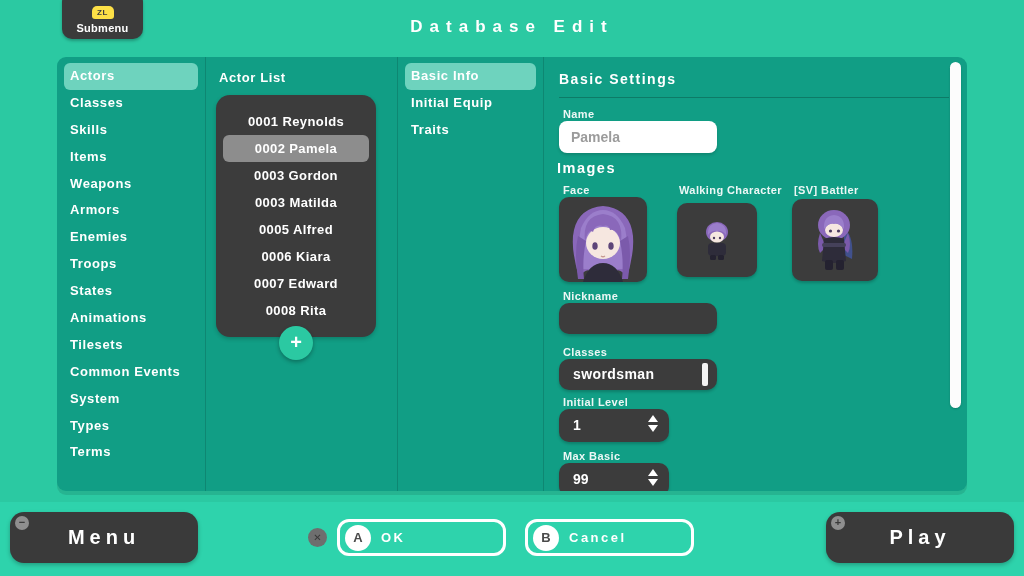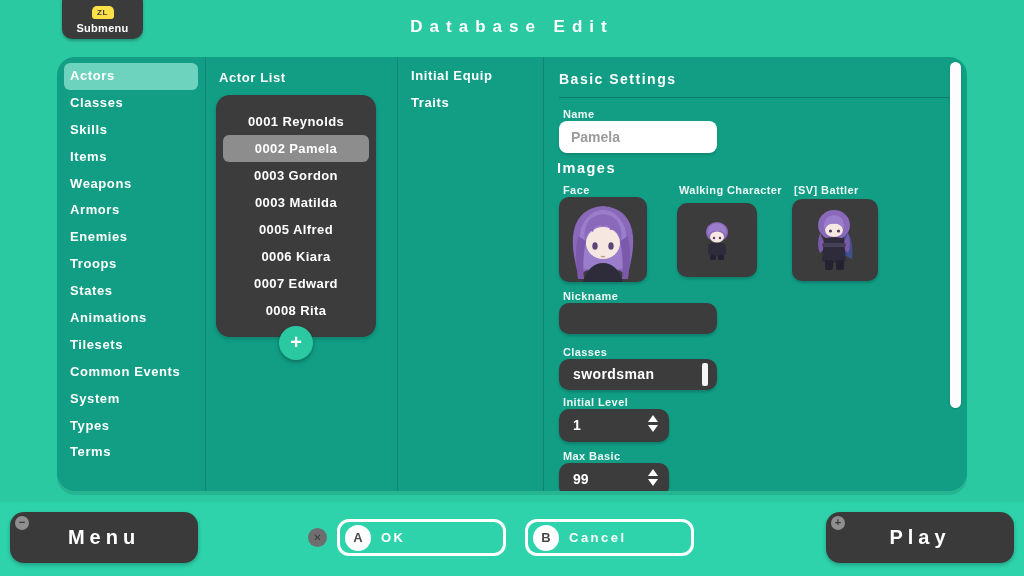--- a/index.html
+++ b/index.html
@@ -14,21 +14,21 @@
     background:#3b3b3b; border-radius:10px; box-shadow:0 2px 3px rgba(0,0,0,.25);
     display:flex; flex-direction:column; align-items:center; justify-content:flex-end; padding-bottom:5px; }
   .zl-badge { width:22px; height:13px; background:#fde047; border-radius:5px 5px 3px 3px;
     color:#3b3b3b; font-size:8px; line-height:13px; text-align:center; letter-spacing:.5px; margin-bottom:3px; }
   .submenu-label { color:#fff; font-size:11px; letter-spacing:.3px; }
   .page-title { position:absolute; left:0; top:17px; width:1024px; text-align:center;
     color:#fff; font-size:17px; letter-spacing:7px; }
 
   
   .panel { position:absolute; left:57px; top:57px; width:910px; height:434px;
-    background:#119e85; border-radius:18px; overflow:hidden; box-shadow:0 4px 0 rgba(0,0,0,.10); }
+    background:#119e85; border-radius:9px; overflow:hidden; box-shadow:0 4px 0 rgba(0,0,0,.10); }
   .col { position:absolute; top:0; height:100%; }
   .col-sidebar  { left:0;   width:148px; }
   .col-actors   { left:148px; width:192px; border-left:1px solid rgba(0,0,0,.14); }
   .col-tabs     { left:340px; width:146px; border-left:1px solid rgba(0,0,0,.14); }
   .col-settings { left:486px; width:424px; border-left:1px solid rgba(0,0,0,.14); }
 
   .nav-list { padding-top:6px; }
   .nav-item { height:26.9px; line-height:26.9px; margin:0 7px; padding:0 6px;
     color:#fff; font-size:13px; letter-spacing:.6px; border-radius:6px; white-space:nowrap; }
   .nav-item.selected { background:#6ed3be; }
@@ -133,20 +133,21 @@
         <div class="actor-item">0007 Edward</div>
         <div class="actor-item">0008 Rita</div>
       </div>
       <div class="add-actor-btn">
         <span>+</span>
       </div>
     </div>
 
     <div class="col col-tabs">
       <div class="nav-list">
+        <div class="nav-item selected">Basic Info</div>
         <div class="nav-item">Initial Equip</div>
         <div class="nav-item">Traits</div>
       </div>
     </div>
 
     <div class="col col-settings">
       <div class="settings-header">Basic Settings</div>
       <div class="settings-divider"></div>
 
       <div class="field-label" style="left:19px; top:51px;">Name</div>

